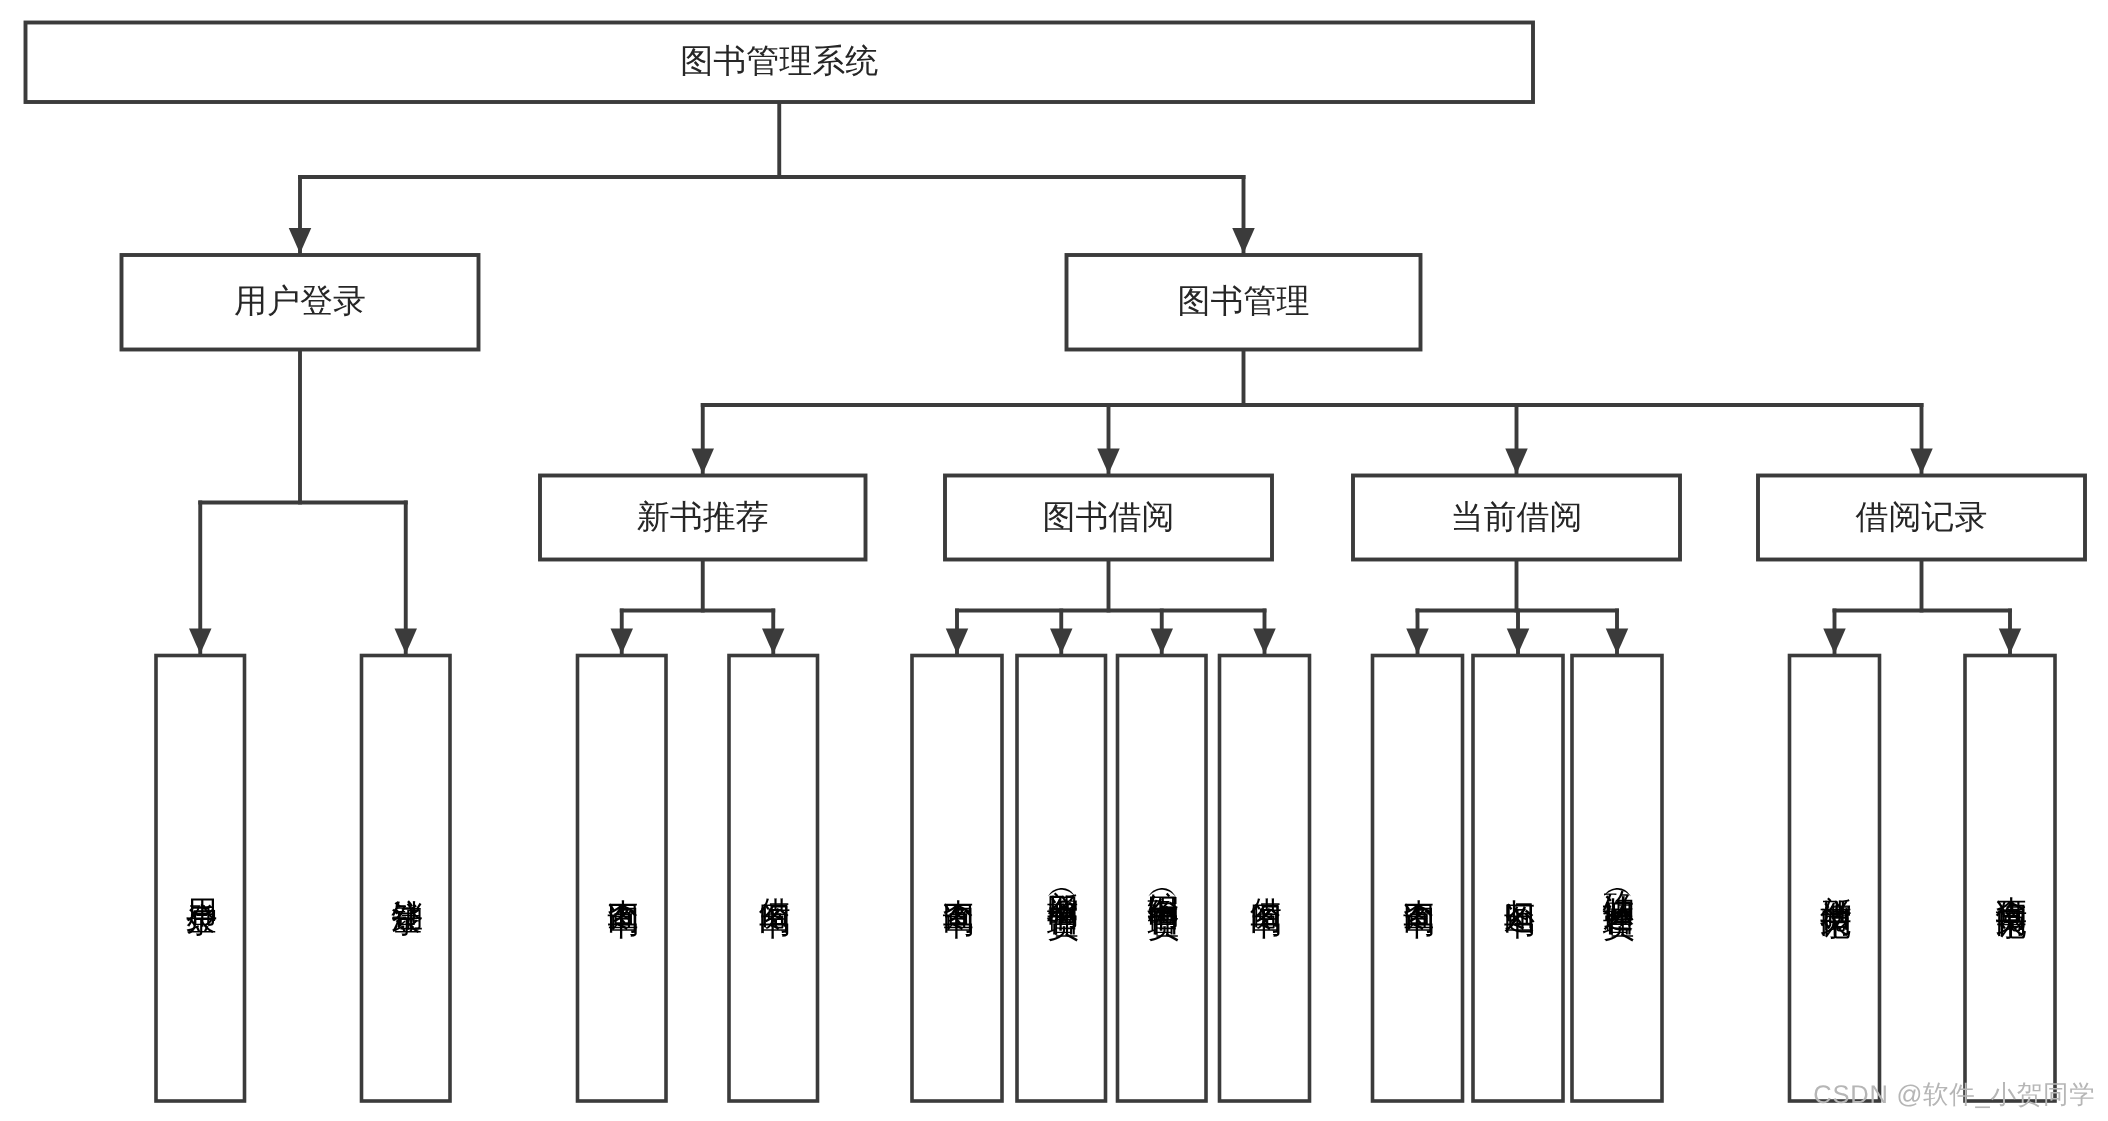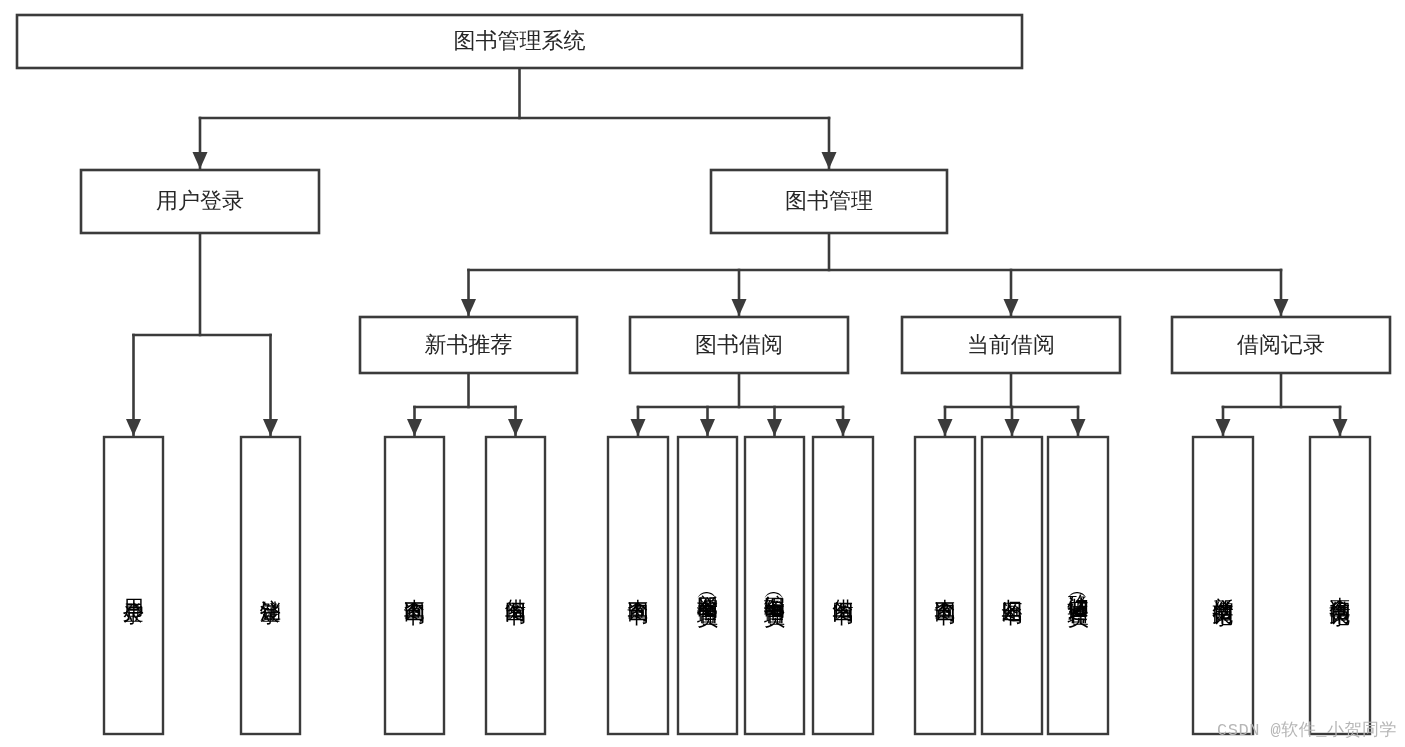--- a/index.html
+++ b/index.html
@@ -59,21 +59,21 @@
     fill: #262626;
     writing-mode: vertical-rl;
     text-orientation: upright;
     letter-spacing: 2px;
     white-space: pre;
   }
   .watermark-text {
     position: absolute;
     right: 8px;
     bottom: 6px;
-    font-family: Liberation Mono, monospace;
+    font-family: Liberation Sans, sans-serif;
     font-size: 17px;
     color: #b6b6b6;
     letter-spacing: 0.5px;
     user-select: none;
     white-space: nowrap;
   }
 </style>
 </head>
 <body>
 

